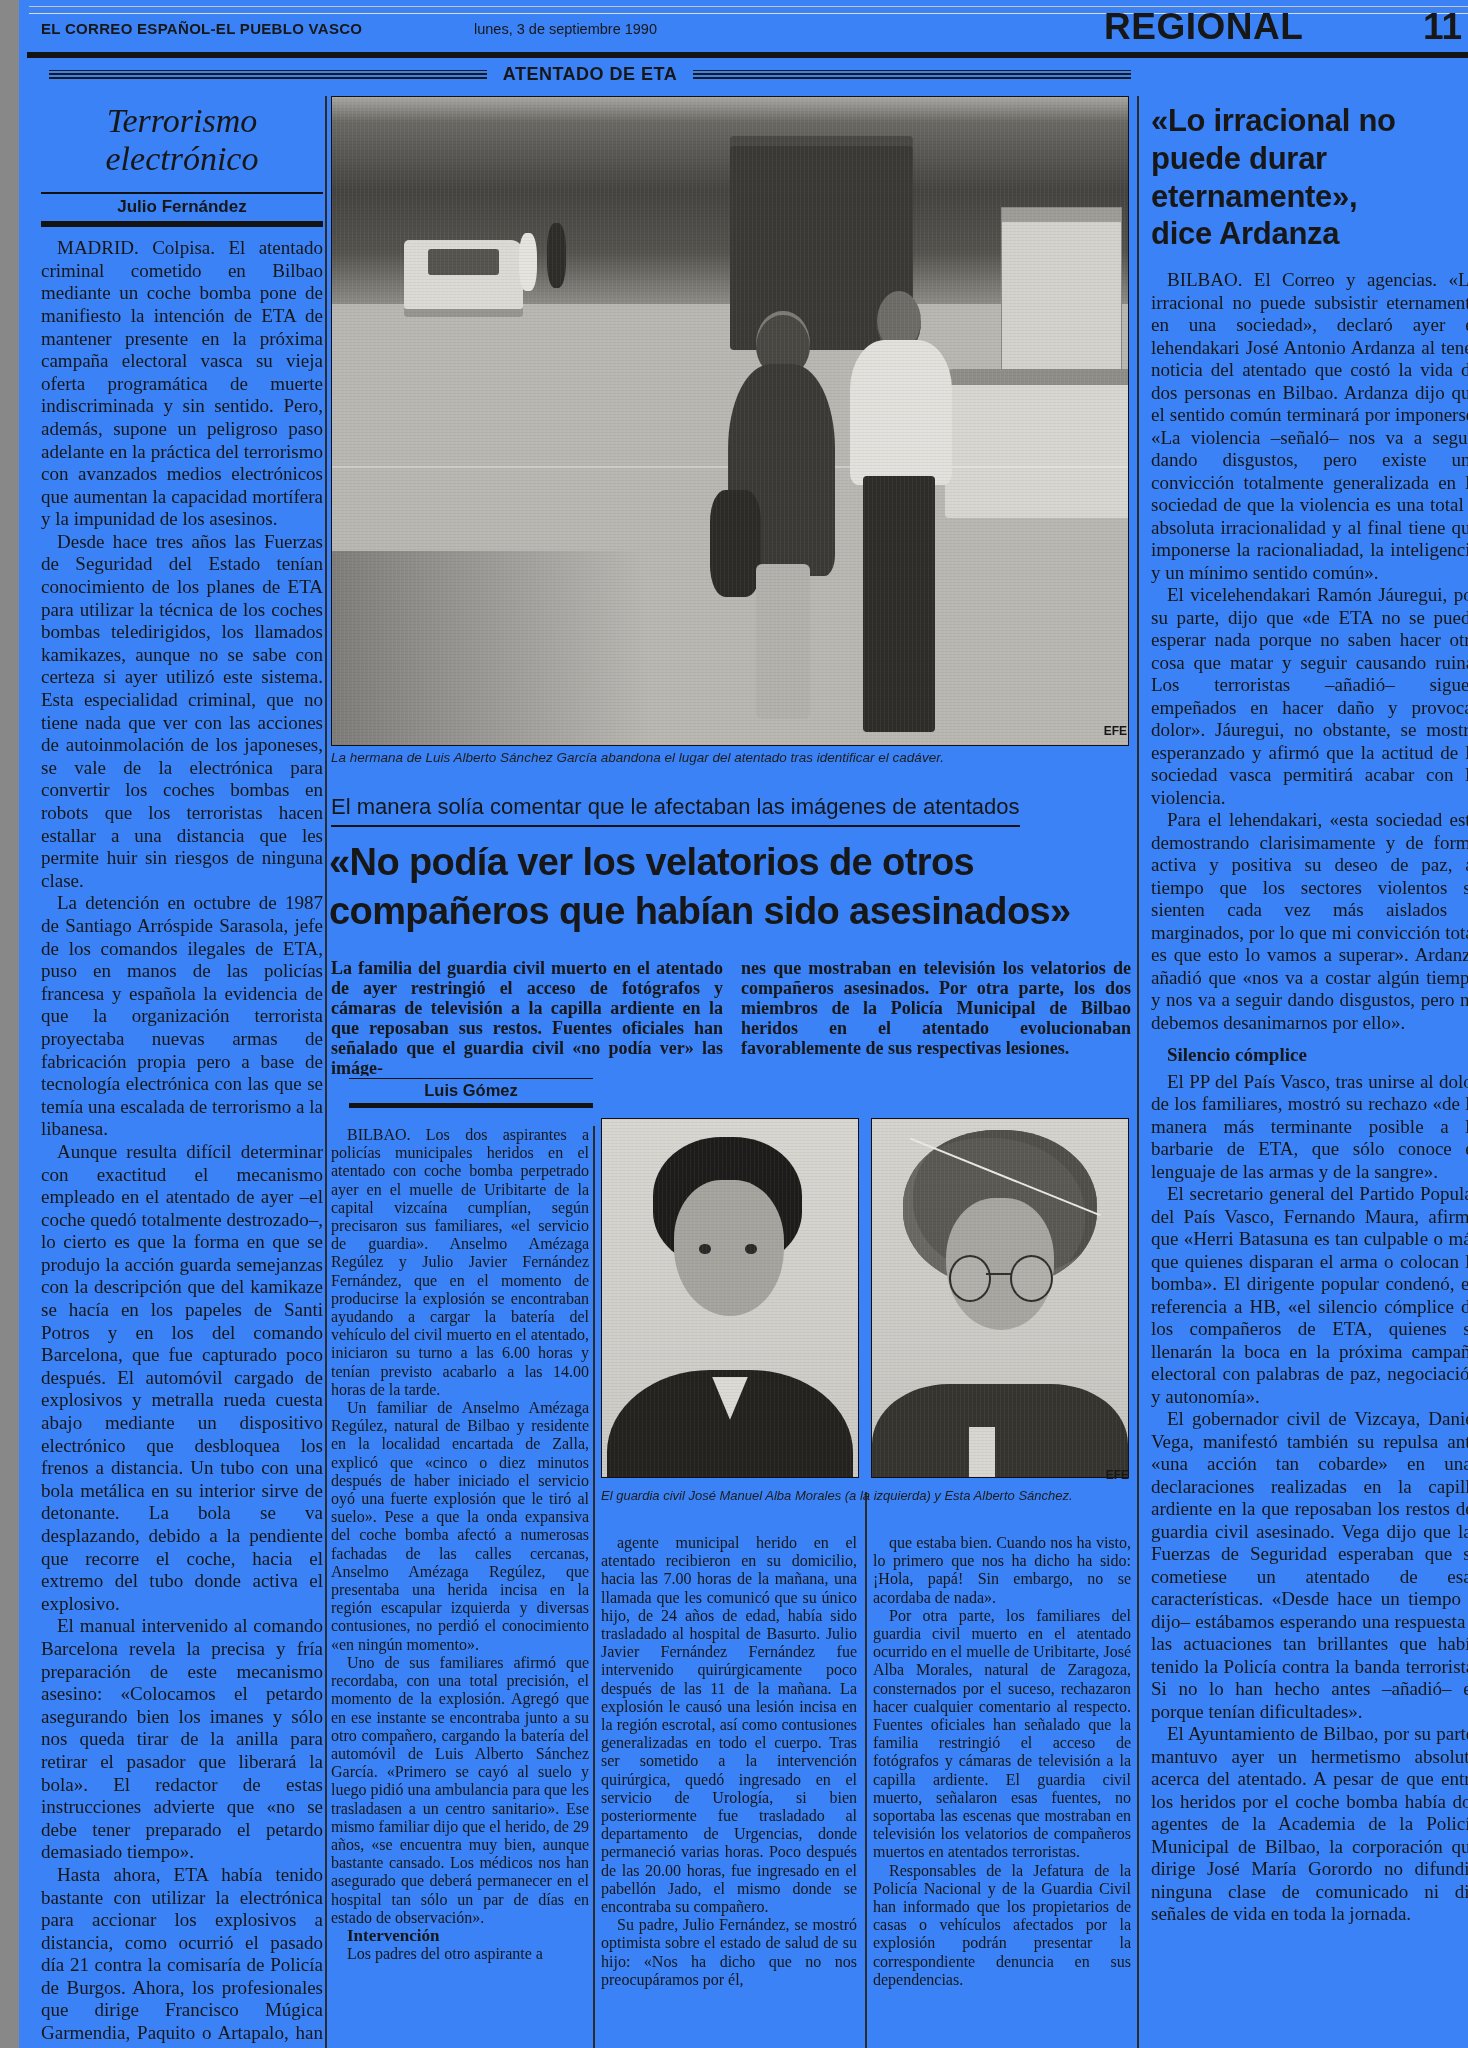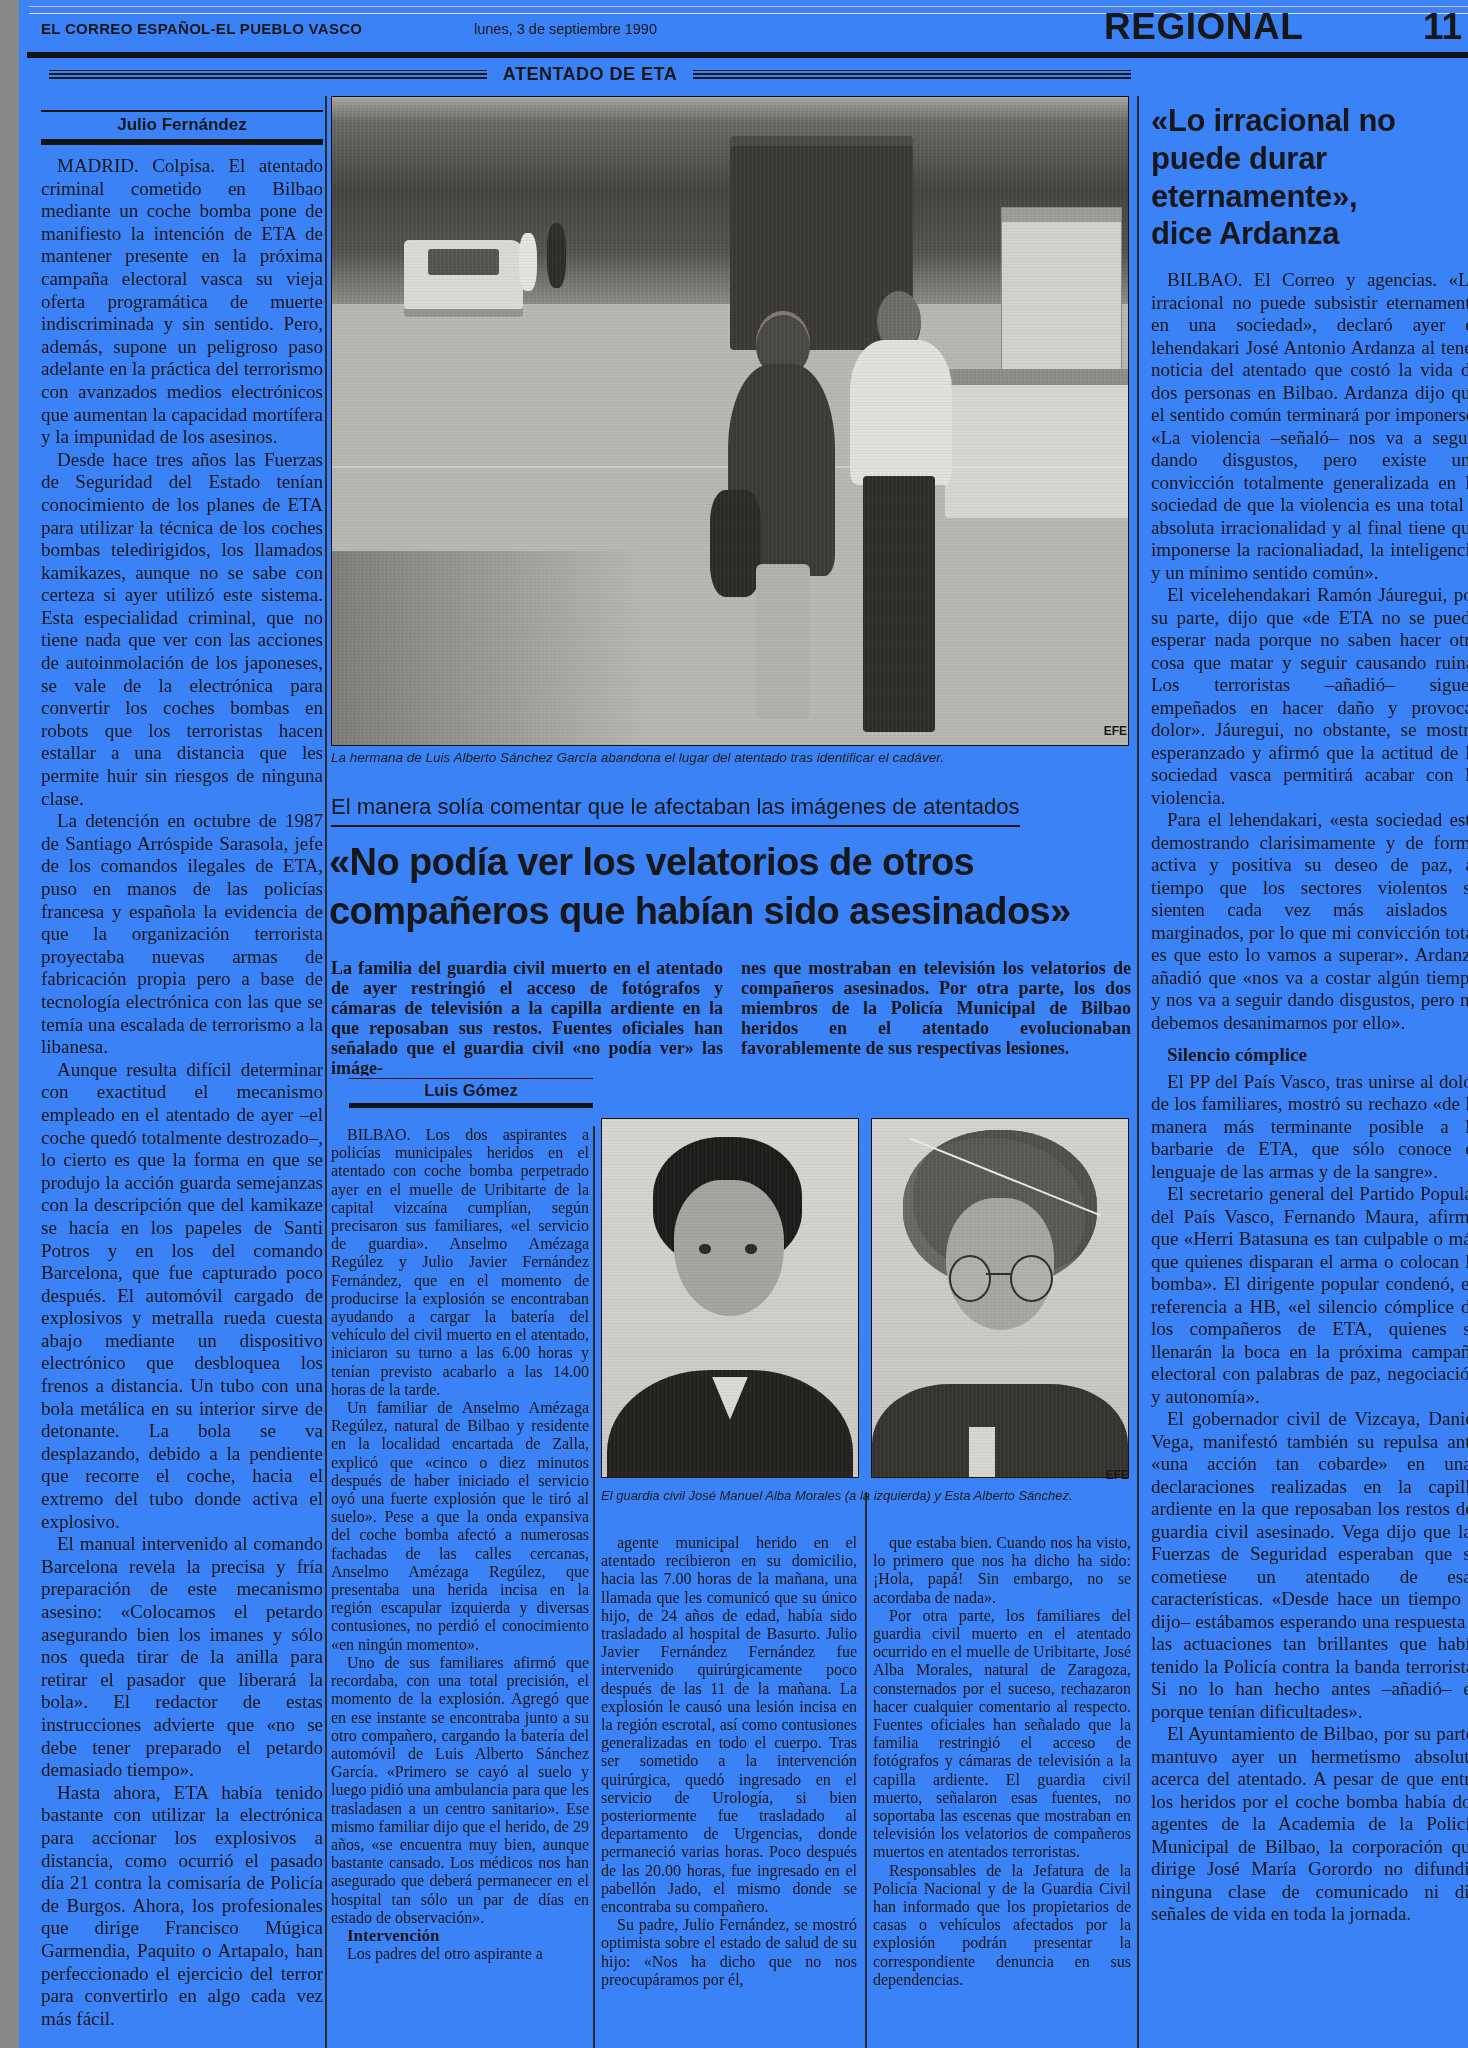--- a/index.html
+++ b/index.html
@@ -110,20 +110,21 @@
     <div class="blabel">ATENTADO DE ETA</div>
     <div class="bline"></div>
   </div>
 
   <div class="vrule" style="left:306px;top:96px;height:1952px;"></div>
   <div class="vrule" style="left:1118px;top:96px;height:1952px;"></div>
   <div class="vrule" style="left:574px;top:1126px;height:922px;"></div>
   <div class="vrule" style="left:846px;top:1492px;height:556px;"></div>
 
   <div class="leftcol">
+    <div class="la-title">Terrorismo electrónico</div>
     <div class="bylinebox">
       <div class="bname sans">Julio Fernández</div>
       <div class="bbar"></div>
     </div>
     <div class="la-body bodytext">
       <p>MADRID. Colpisa. El atentado criminal cometido en Bilbao mediante un coche bomba pone de manifiesto la intención de ETA de mantener presente en la próxima campaña electoral vasca su vieja oferta programática de muerte indiscriminada y sin sentido. Pero, además, supone un peligroso paso adelante en la práctica del terrorismo con avanzados medios electrónicos que aumentan la capacidad mortífera y la impunidad de los asesinos.</p>
       <p>Desde hace tres años las Fuerzas de Seguridad del Estado tenían conocimiento de los planes de ETA para utilizar la técnica de los coches bombas teledirigidos, los llamados kamikazes, aunque no se sabe con certeza si ayer utilizó este sistema. Esta especialidad criminal, que no tiene nada que ver con las acciones de autoinmolación de los japoneses, se vale de la electrónica para convertir los coches bombas en robots que los terroristas hacen estallar a una distancia que les permite huir sin riesgos de ninguna clase.</p>
       <p>La detención en octubre de 1987 de Santiago Arróspide Sarasola, jefe de los comandos ilegales de ETA, puso en manos de las policías francesa y española la evidencia de que la organización terrorista proyectaba nuevas armas de fabricación propia pero a base de tecnología electrónica con las que se temía una escalada de terrorismo a la libanesa.</p>
       <p>Aunque resulta difícil determinar con exactitud el mecanismo empleado en el atentado de ayer –el coche quedó totalmente destrozado–, lo cierto es que la forma en que se produjo la acción guarda semejanzas con la descripción que del kamikaze se hacía en los papeles de Santi Potros y en los del comando Barcelona, que fue capturado poco después. El automóvil cargado de explosivos y metralla rueda cuesta abajo mediante un dispositivo electrónico que desbloquea los frenos a distancia. Un tubo con una bola metálica en su interior sirve de detonante. La bola se va desplazando, debido a la pendiente que recorre el coche, hacia el extremo del tubo donde activa el explosivo.</p>
       <p>El manual intervenido al comando Barcelona revela la precisa y fría preparación de este mecanismo asesino: «Colocamos el petardo asegurando bien los imanes y sólo nos queda tirar de la anilla para retirar el pasador que liberará la bola». El redactor de estas instrucciones advierte que «no se debe tener preparado el petardo demasiado tiempo».</p>

